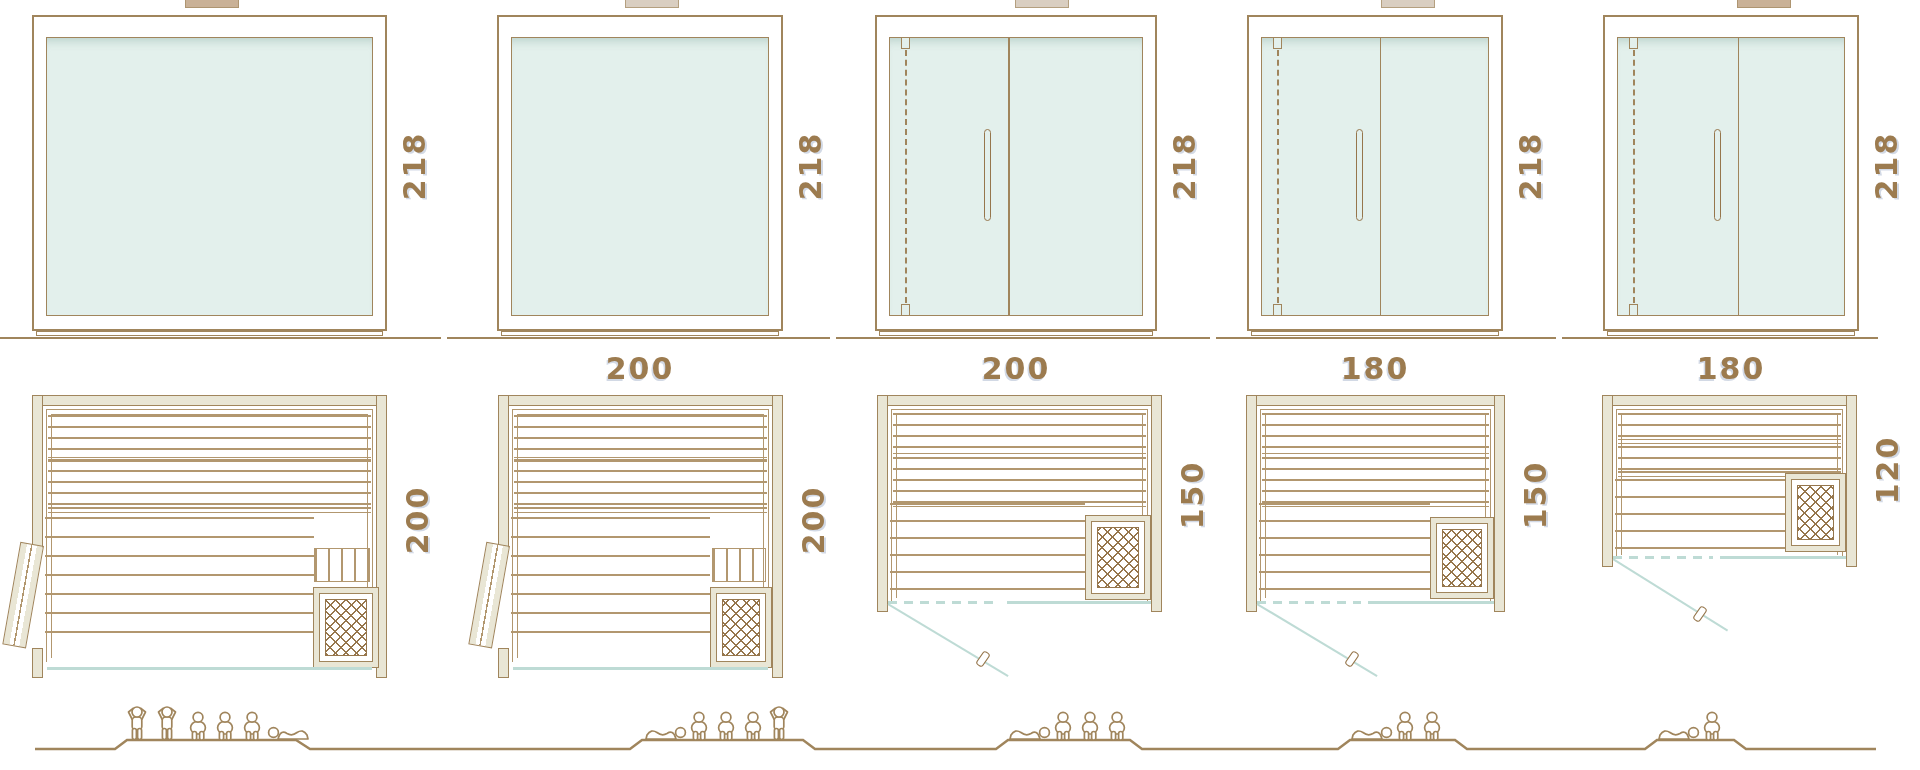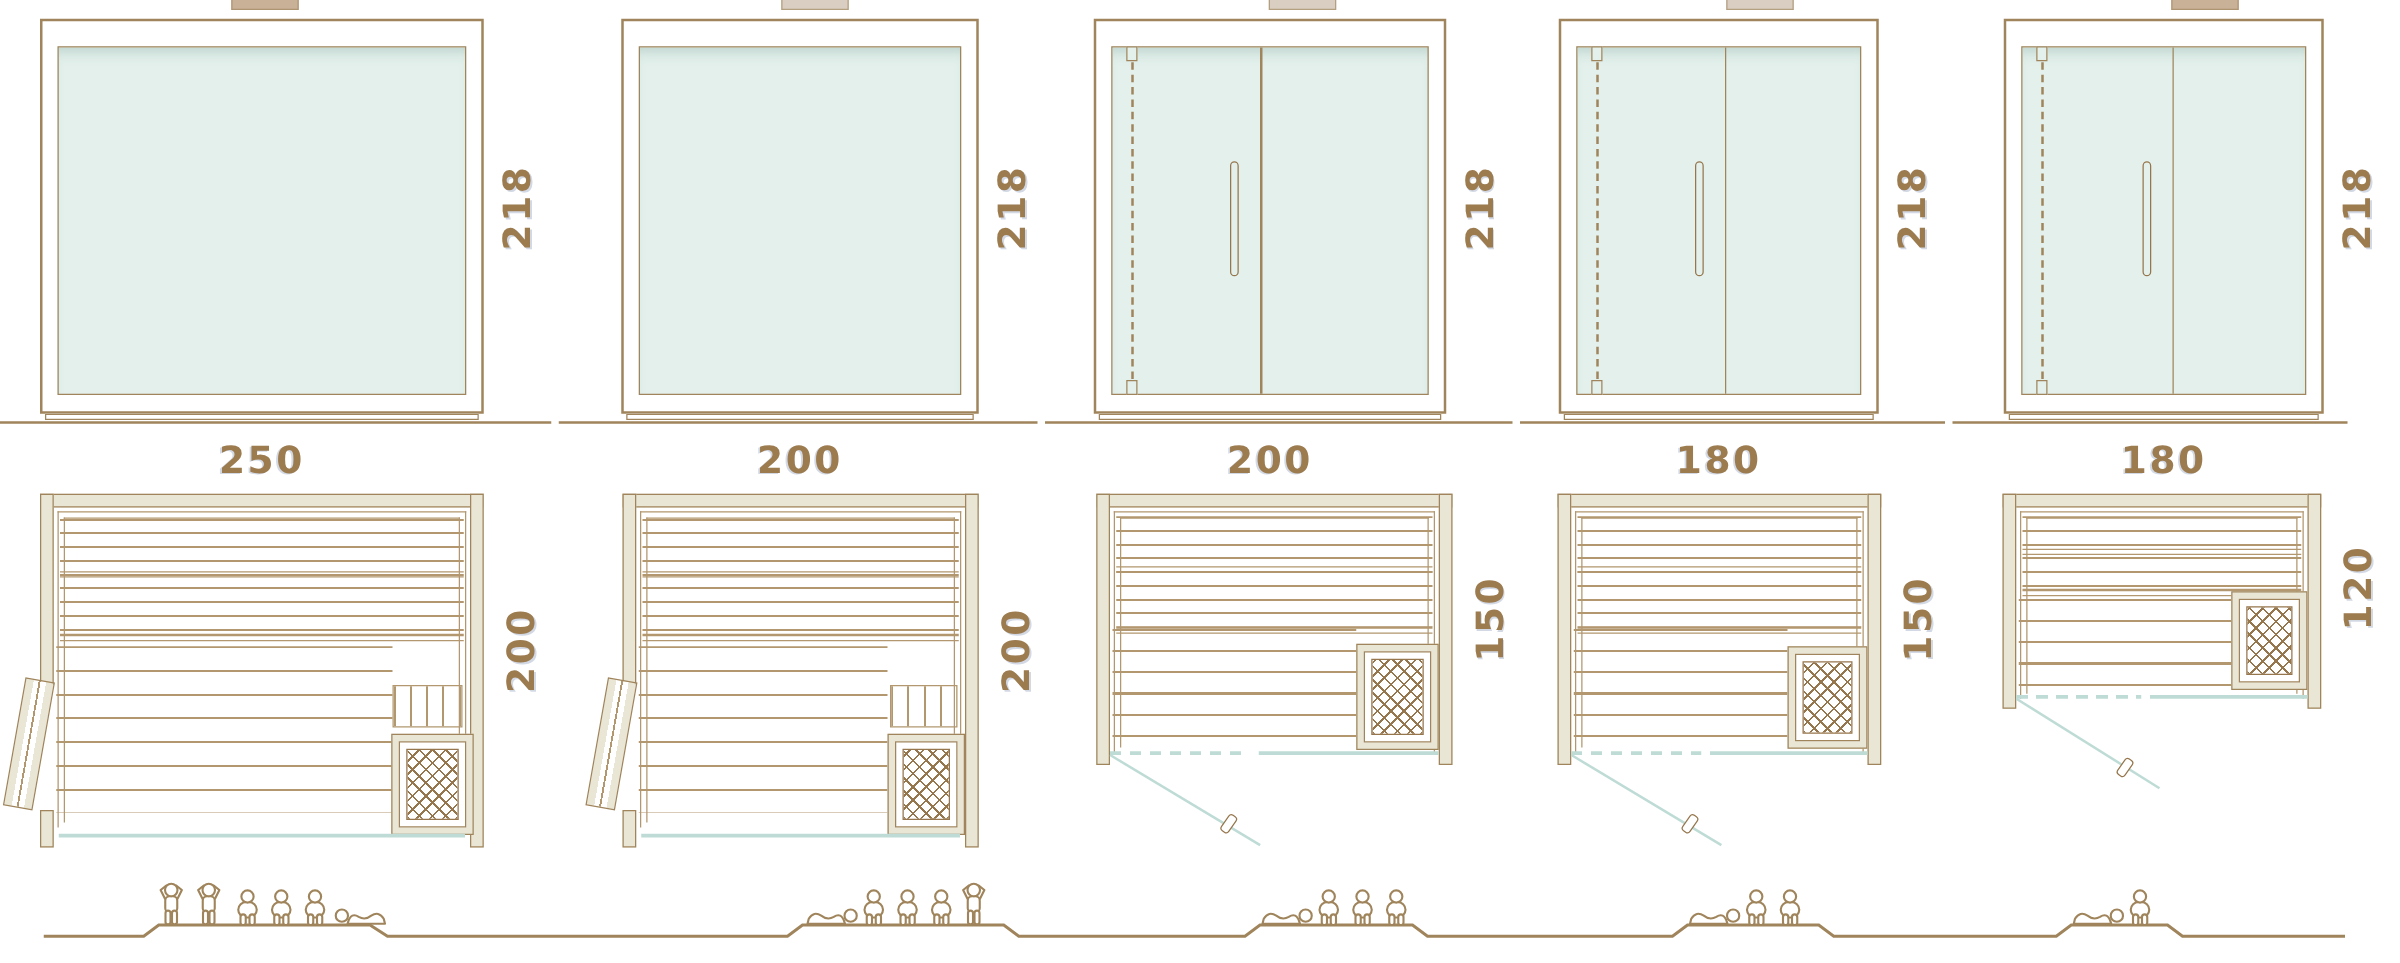--- a/index.html
+++ b/index.html
@@ -65,23 +65,20 @@
   <div class="baseline" style="left:836px;width:374px;"></div>
   <div class="baseline" style="left:1216px;width:340px;"></div>
   <div class="baseline" style="left:1562px;width:316px;"></div>
 
   <div class="sauna">
     <div class="topblock dark" style="left:185px;"></div>
     <div class="elev" style="left:32px;width:355px;">
       <div class="glass"></div>
       <div class="sill"></div>
     </div>
-    <div class="dim dim-w" style="left:32px;width:355px;">
-      <span>250</span>
-      </div>
     <div class="dim dim-v" style="left:369px;top:148px;">
       <span>218</span>
       </div>
     <div class="plan" style="left:32px;top:395px;width:355px;height:283px;">
       <div class="wall" style="left:0;right:0;top:0;height:11px;"></div>
       <div class="wall" style="left:0;top:0;width:11px;height:153px;"></div>
       <div class="wall" style="left:0;top:253px;width:11px;height:30px;"></div>
       <div class="wall" style="right:0;top:0;width:11px;height:283px;"></div>
       <div class="lining" style="left:14px;right:14px;top:14px;bottom:16px;"></div>
       <div class="lining" style="left:19px;right:19px;top:19px;bottom:20px;"></div>

